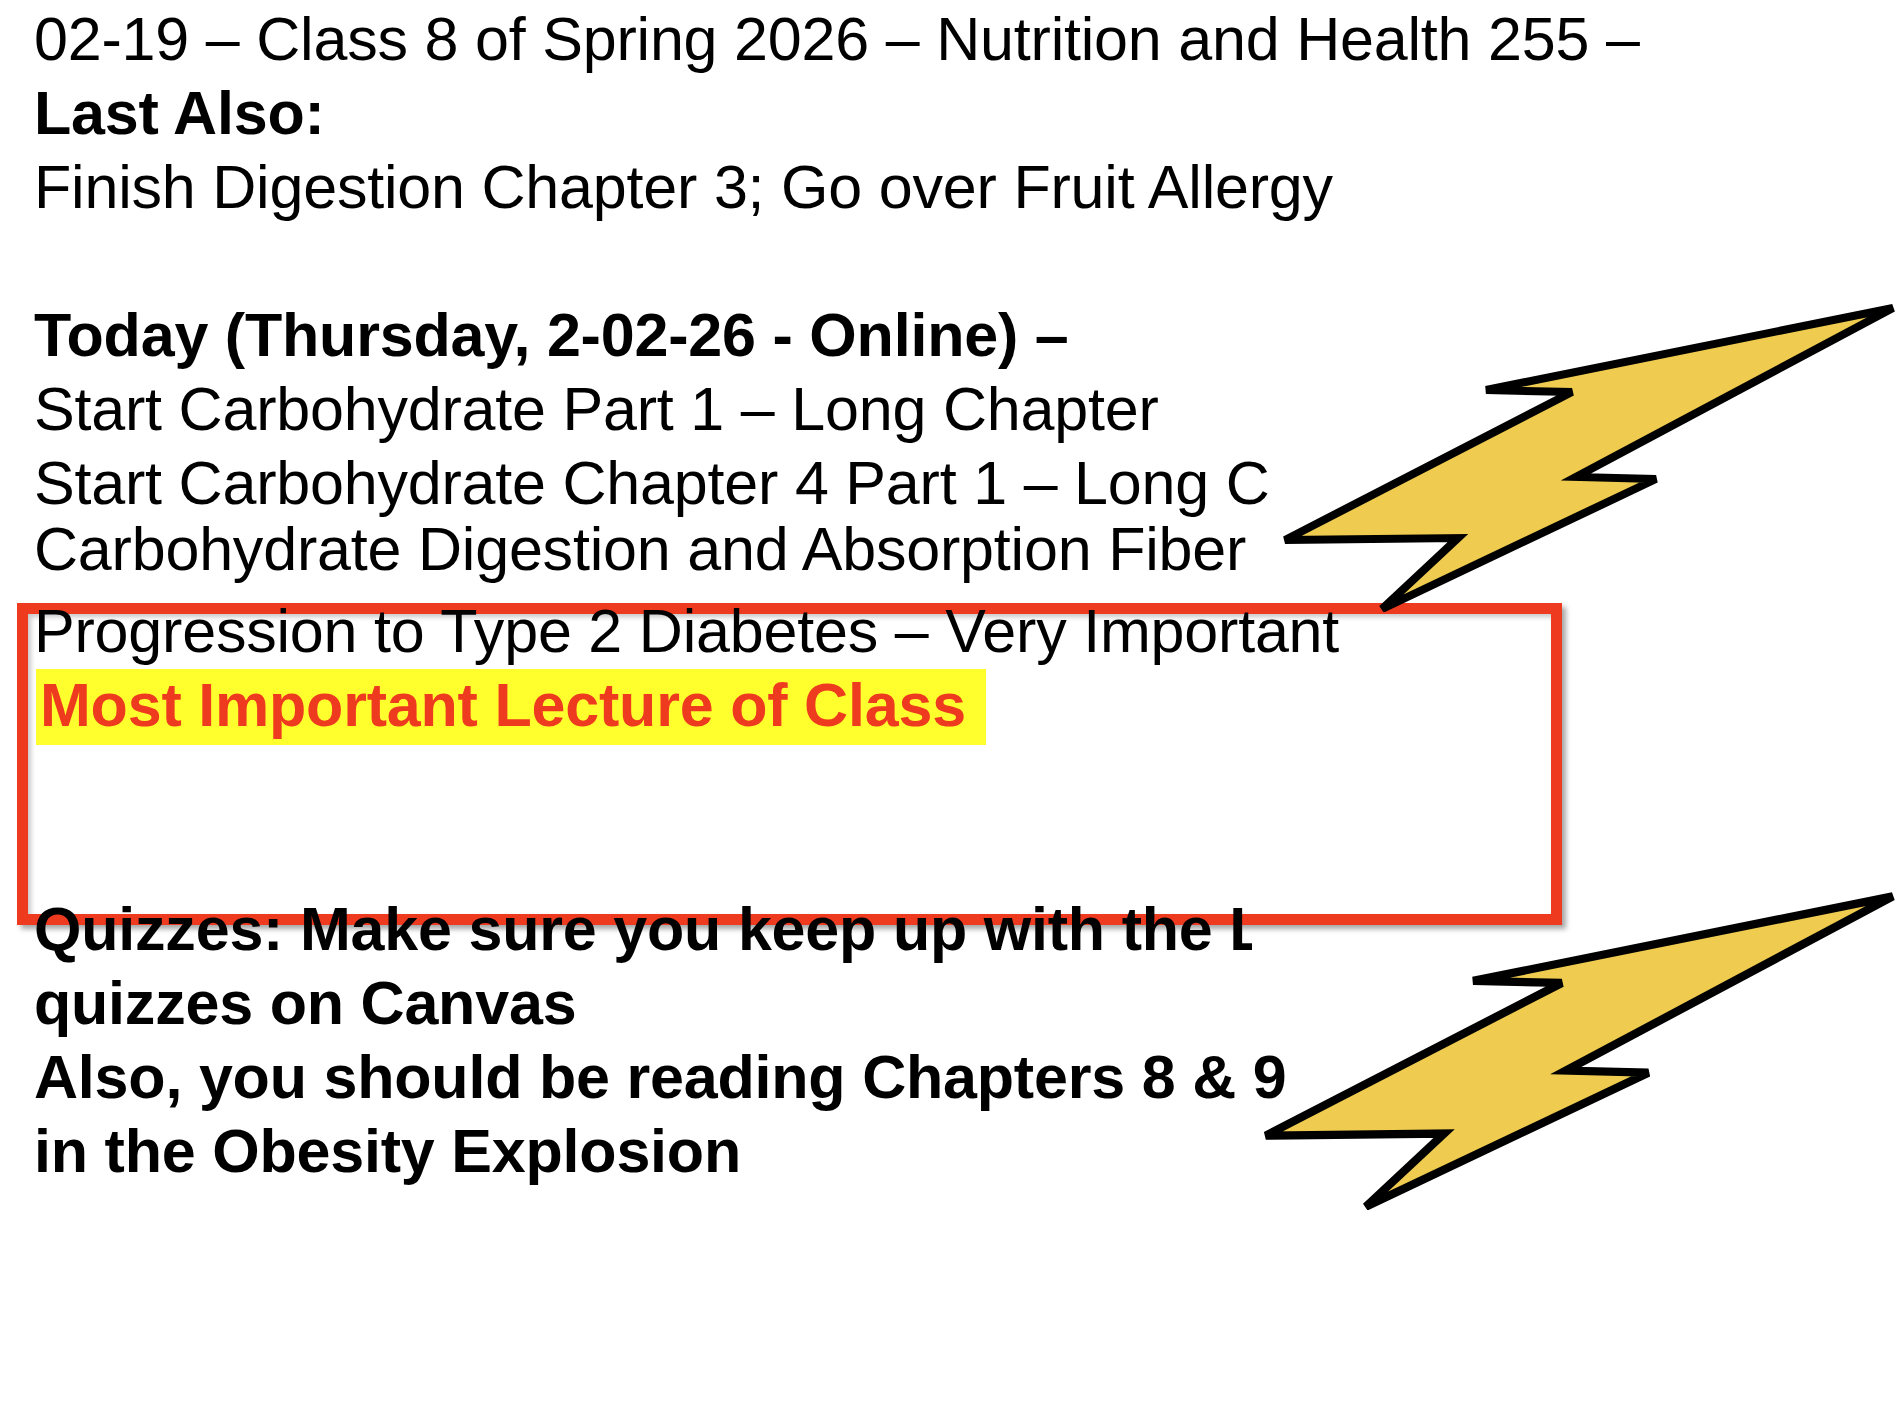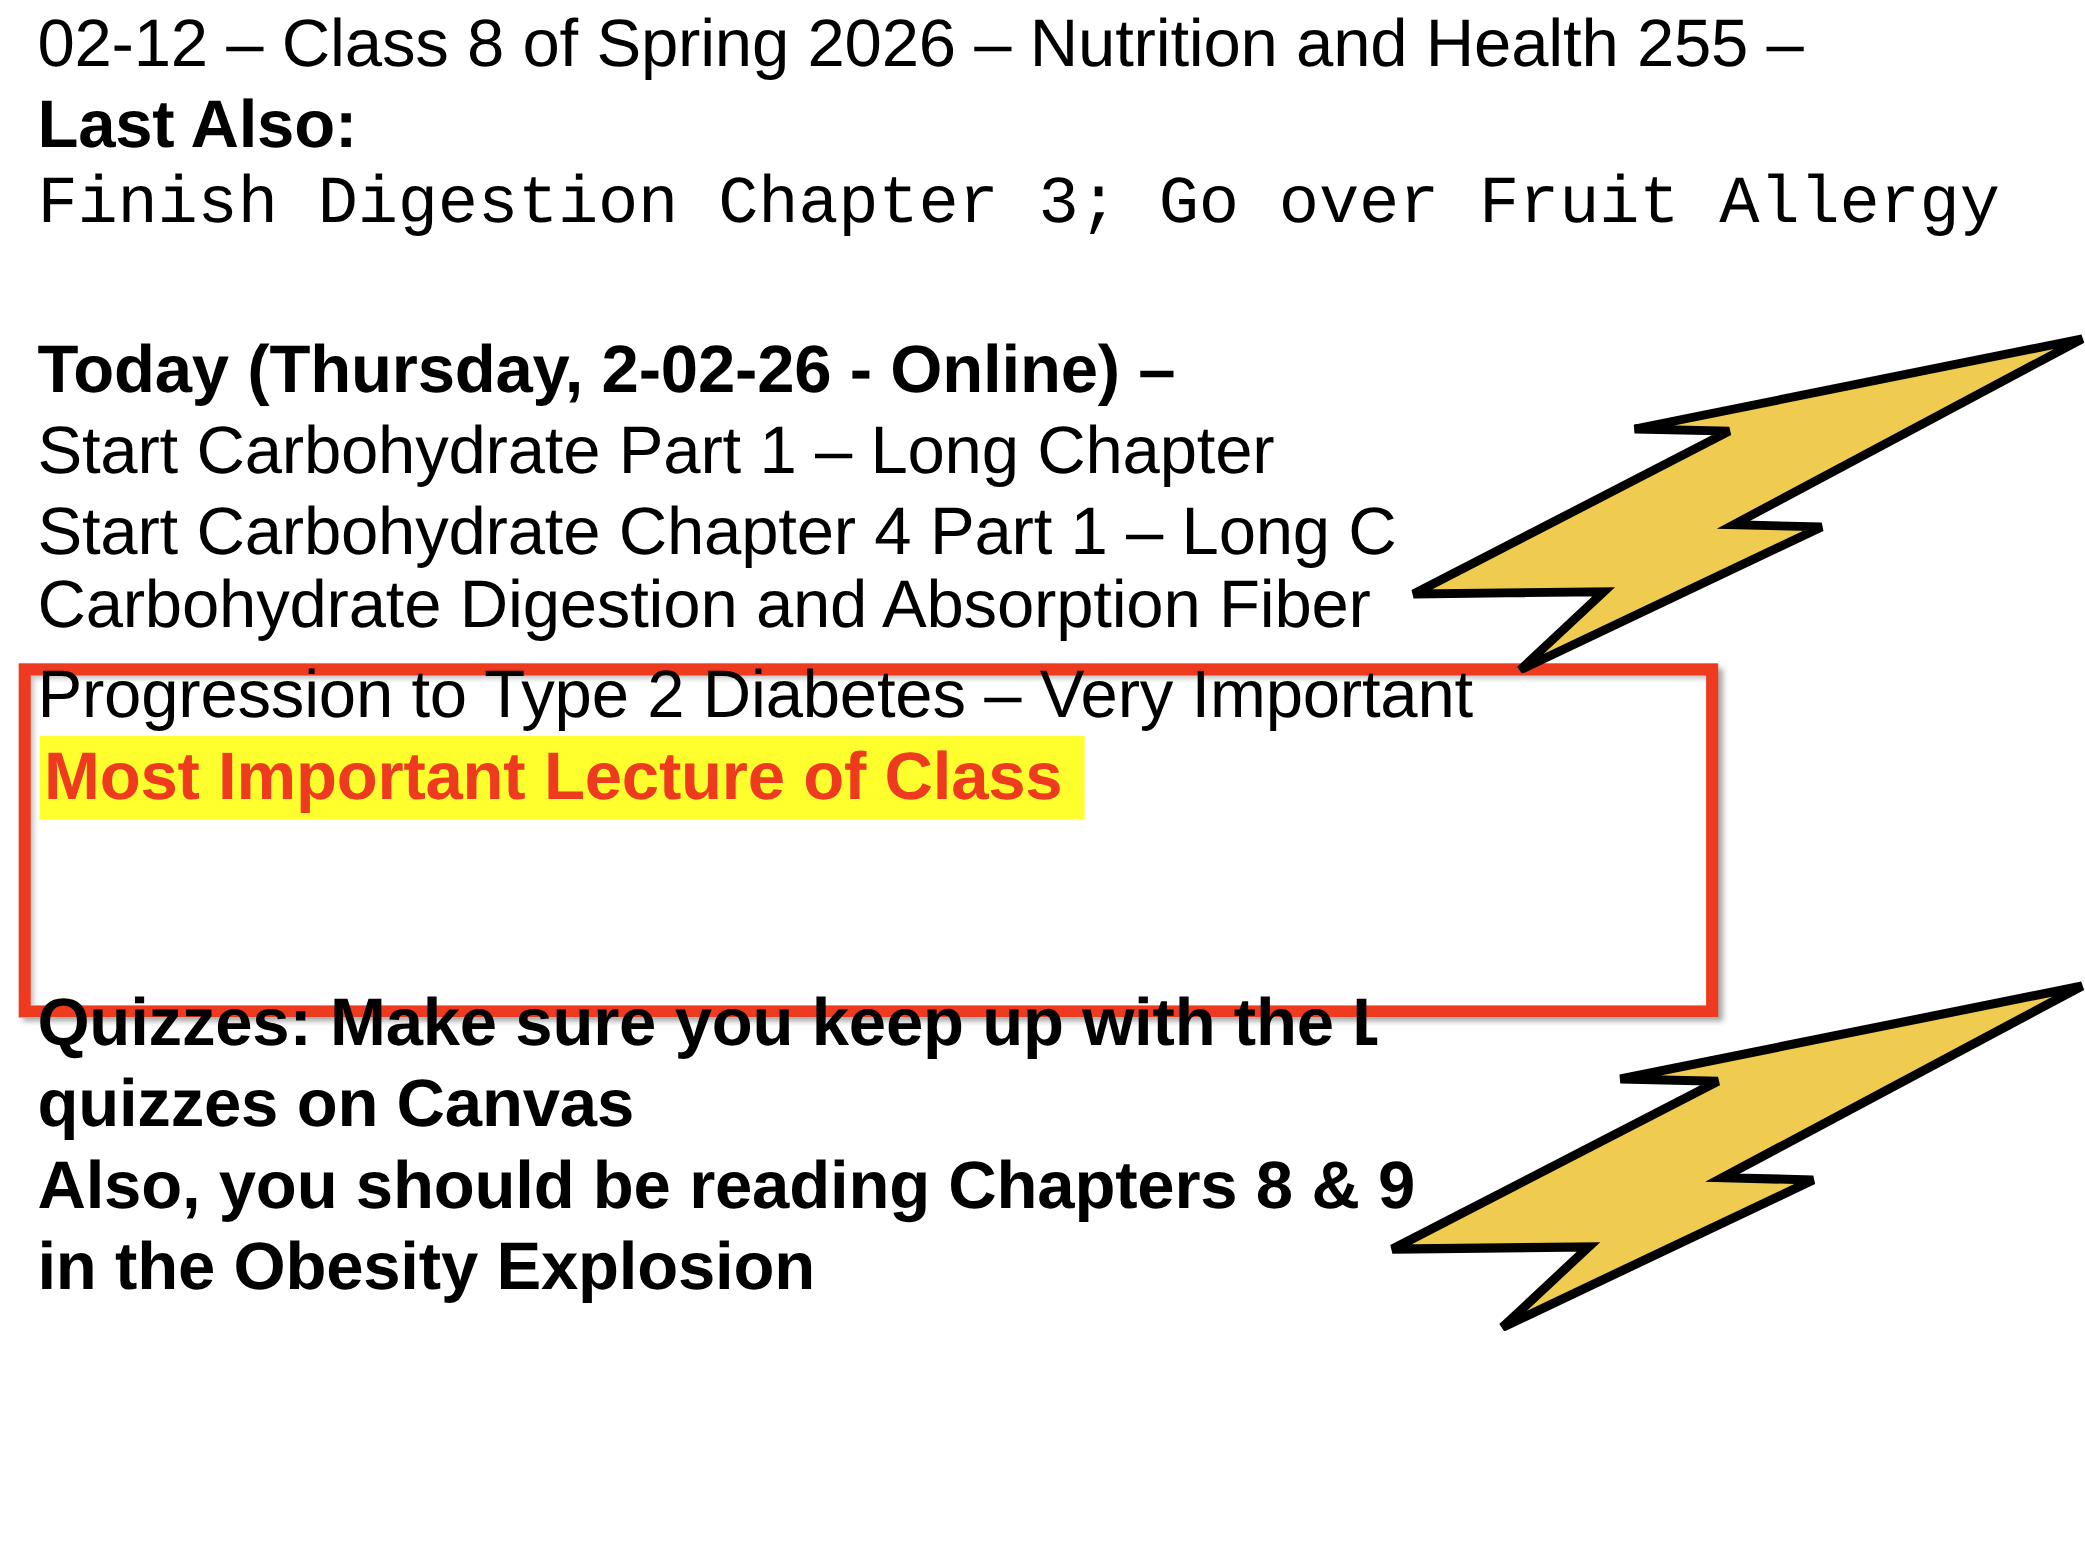--- a/index.html
+++ b/index.html
@@ -98,25 +98,25 @@
   <svg class="bolt" style="left:1260px; top:302px;" width="640" height="310" viewBox="0 0 640 310">
     <polygon points="633,6 316,175 396,177 122,307 198,236 25,238 312,90 226,88" fill="#EFCC4F" stroke="#000000" stroke-width="8" stroke-linejoin="miter"></polygon>
   </svg>
 
   <svg class="bolt" style="left:1240px; top:890px;" width="660" height="320" viewBox="0 0 640 310">
     <polygon points="633,6 316,175 396,177 122,307 198,236 25,238 312,90 226,88" fill="#EFCC4F" stroke="#000000" stroke-width="8" stroke-linejoin="miter"></polygon>
   </svg>
 
   <div class="text-layer">
 
-    <div class="line" style="top:2px;">02-12 – Class 8 of Spring 2026 – Nutrition and Health 255 –</div>
+    <div class="line" style="top:2px;">02-19 – Class 8 of Spring 2026 – Nutrition and Health 255 –</div>
 
     <div class="line bold" style="top:76px;">Last Also:</div>
 
-    <div class="line" style="top:150px;font-family:Liberation Mono, monospace;">Finish Digestion Chapter 3;  Go over Fruit Allergy</div>
+    <div class="line" style="top:150px;">Finish Digestion Chapter 3;  Go over Fruit Allergy</div>
 
     <div class="line bold" style="top:298px;">Today (Thursday, 2-02-26 - Online) –</div>
 
     <div class="line" style="top:372px;">Start Carbohydrate Part 1 – Long Chapter</div>
 
     <div class="line clipped" style="top:446px; width:1235px;">Start Carbohydrate Chapter 4 Part 1 – Long Chapt</div>
 
     <div class="line" style="top:512px;">Carbohydrate Digestion and Absorption Fiber</div>
 
     <div class="line" style="top:594px;">Progression to Type 2 Diabetes – Very Important</div>

